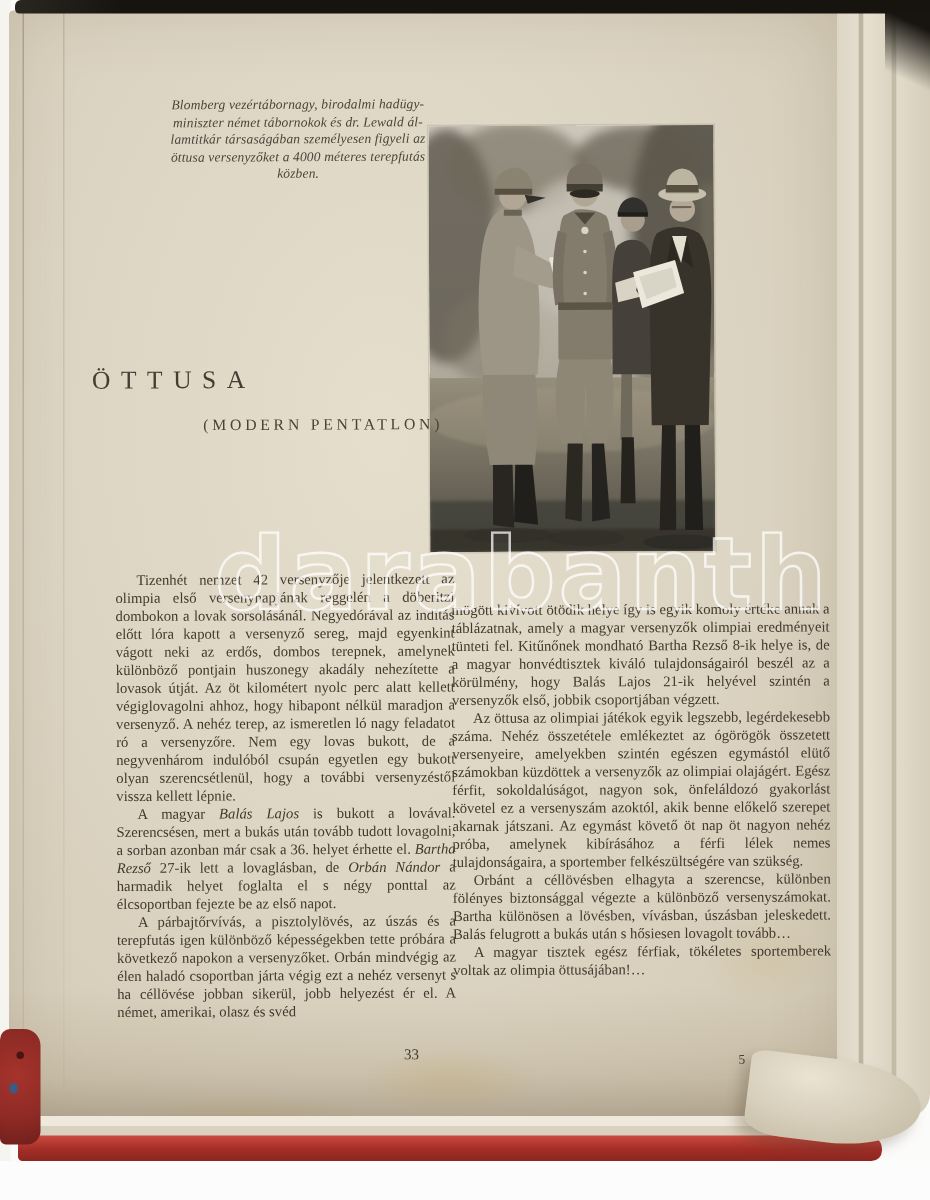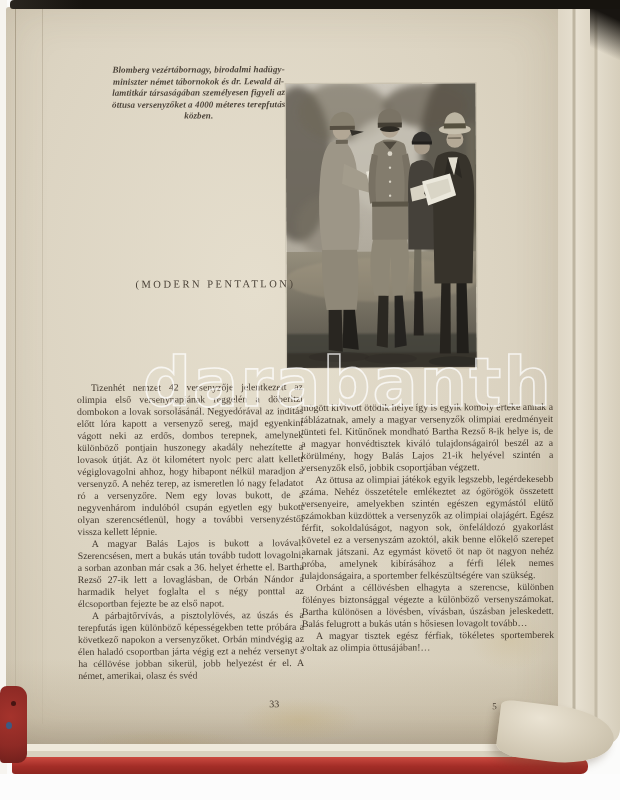--- a/index.html
+++ b/index.html
@@ -51,34 +51,34 @@
     background:radial-gradient(circle at 40% 40%, #a5332c, #8e2a25 60%, #6f1f1b);
     border-radius:7px 11px 9px 4px;}
   .cover-corner .dot-blue{position:absolute;left:6px;top:36px;width:6px;height:7px;border-radius:50%;background:#3d5a82;}
   .cover-corner .dot-dark{position:absolute;left:11px;top:15px;width:5px;height:5px;border-radius:50%;background:#471512;}
   .white-bottom{position:absolute;left:0;top:774px;width:620px;height:26px;background:#fcfcfc;z-index:7;}
 
   
   .page-content{position:absolute;inset:0;z-index:8;transform:rotate(-0.25deg);color:#433a31;}
   .photo-caption{position:absolute;left:92px;top:64px;width:216px;
     font-style:italic;font-size:9px;line-height:11.6px;letter-spacing:.1px;
-    text-align:center;color:#4c443a;white-space:pre-line;font-weight:bold;}
+    text-align:center;color:#4c443a;white-space:pre-line;}
   .photo{position:absolute;left:287px;top:84px;width:190px;height:284px;overflow:hidden;
     box-shadow:0 0 0 1px rgba(90,80,60,.15);}
   .section-title{position:absolute;left:62px;top:243px;
     font-size:17px;letter-spacing:7px;color:#453d33;}
   .section-subtitle{position:absolute;left:120px;top:278px;
     font-size:10.5px;letter-spacing:2.5px;color:#4a423 8;color:#4a4238;margin-left:16px;}
   .col{position:absolute;font-size:9.8px;line-height:12px;text-align:justify;
     color:#42382e;}
   .col-left{left:77px;top:381px;width:226px;}
   .col-right{left:301px;top:402px;width:252px;}
   .col p{margin:0;}
   .col p.indent{text-indent:14px;}
-  .col .ital{margin-top:32px;}
+  .col .ital{font-style:italic;margin-top:32px;}
   .pagenum-left{position:absolute;left:268px;top:698px;font-size:10px;color:#453b30;}
   .pagenum-right{position:absolute;left:491px;top:702px;font-size:9px;color:#4a4035;}
   .watermark{position:absolute;left:143px;top:350px;z-index:12;pointer-events:none;
     font-family:"DejaVu Sans","Liberation Sans",sans-serif;
     font-size:67px;font-weight:700;letter-spacing:2px;line-height:1;
     color:rgba(255,255,255,0.05);
     -webkit-text-stroke:1.6px rgba(255,255,255,.78);
     text-stroke:1.6px rgba(255,255,255,.78);opacity:.95;}
 </style>
 </head>
@@ -208,20 +208,21 @@
         <polygon points="140,101 162,95 165,108 145,116" fill="#d9d5c6"></polygon>
         <circle cx="169" cy="56" r="8.5" fill="#b4a996"></circle>
         <rect x="162" y="54" width="13" height="1.4" fill="#50483c" opacity=".7"></rect>
         <ellipse cx="169" cy="46" rx="16" ry="5" fill="#c7c0ae"></ellipse>
         <path d="M158 46 Q158 30 169 29 Q180 30 180 46 Z" fill="#bcb5a2"></path>
         <rect x="158" y="40" width="22" height="5" fill="#55503f"></rect>
       </g>
     </svg>
   </div>
 
+  <div class="section-title">ÖTTUSA</div>
   <div class="section-subtitle">(MODERN PENTATLON)</div>
 
   <div class="col col-left">
       <p class="indent"><span>Tizenhét nemzet 42 versenyzője jelentkezett az olimpia első versenynapjának reggelén a döberitzi dombokon a lovak sorsolásánál. Negyedórával az indítás előtt lóra kapott a versenyző sereg, majd egyenkint vágott neki az erdős, dombos terepnek, amelynek különböző pontjain huszonegy akadály nehezítette a lovasok útját. Az öt kilométert nyolc perc alatt kellett végiglovagolni ahhoz, hogy hibapont nélkül maradjon a versenyző. A nehéz terep, az ismeretlen ló nagy feladatot ró a versenyzőre. Nem egy lovas bukott, de a negyvenhárom indulóból csupán egyetlen egy bukott olyan szerencsétlenül, hogy a további versenyzéstől vissza kellett lépnie.</span></p>
       <p class="indent"><span>A magyar </span><span class="ital">Balás Lajos</span><span> is bukott a lovával. Szerencsésen, mert a bukás után tovább tudott lovagolni, a sorban azonban már csak a 36. helyet érhette el. </span><span class="ital">Bartha Rezső</span><span> 27-ik lett a lovaglásban, de </span><span class="ital">Orbán Nándor</span><span> a harmadik helyet foglalta el s négy ponttal az élcsoportban fejezte be az első napot.</span></p>
       <p class="indent"><span>A párbajtőrvívás, a pisztolylövés, az úszás és a terepfutás igen különböző képességekben tette próbára a következő napokon a versenyzőket. Orbán mindvégig az élen haladó csoportban járta végig ezt a nehéz versenyt s ha céllövése jobban sikerül, jobb helyezést ér el. A német, amerikai, olasz és svéd</span></p>
     </div>
   <div class="col col-right">
       <p><span>mögött kivívott ötödik helye így is egyik komoly értéke annak a táblázatnak, amely a magyar versenyzők olimpiai eredményeit tünteti fel. Kitűnőnek mondható Bartha Rezső 8-ik helye is, de a magyar honvédtisztek kiváló tulajdonságairól beszél az a körülmény, hogy Balás Lajos 21-ik helyével szintén a versenyzők első, jobbik csoportjában végzett.</span></p>
       <p class="indent"><span>Az öttusa az olimpiai játékok egyik legszebb, legérdekesebb száma. Nehéz összetétele emlékeztet az ógörögök összetett versenyeire, amelyekben szintén egészen egymástól elütő számokban küzdöttek a versenyzők az olimpiai olajágért. Egész férfit, sokoldalúságot, nagyon sok, önfeláldozó gyakorlást követel ez a versenyszám azoktól, akik benne előkelő szerepet akarnak játszani. Az egymást követő öt nap öt nagyon nehéz próba, amelynek kibírásához a férfi lélek nemes tulajdonságaira, a sportember felkészültségére van szükség.</span></p>

